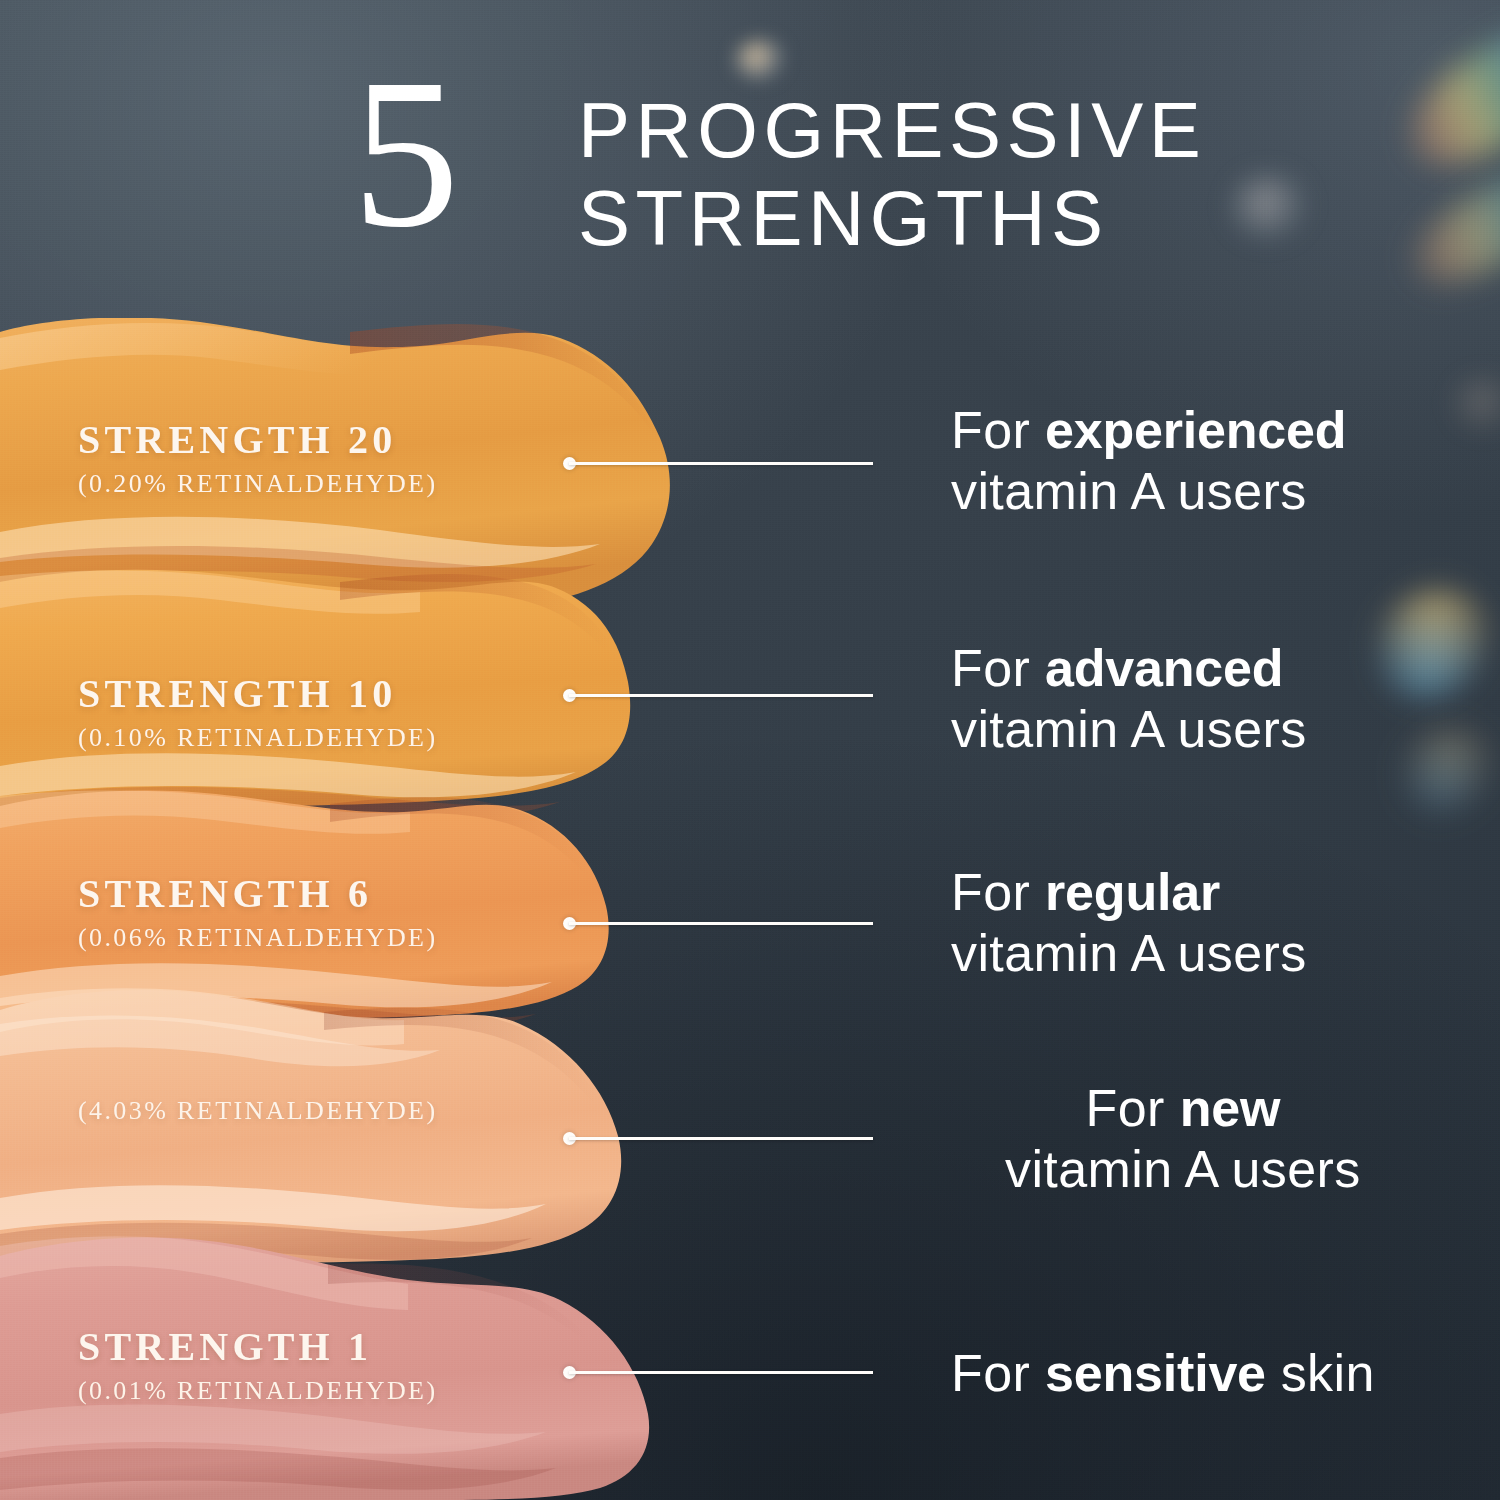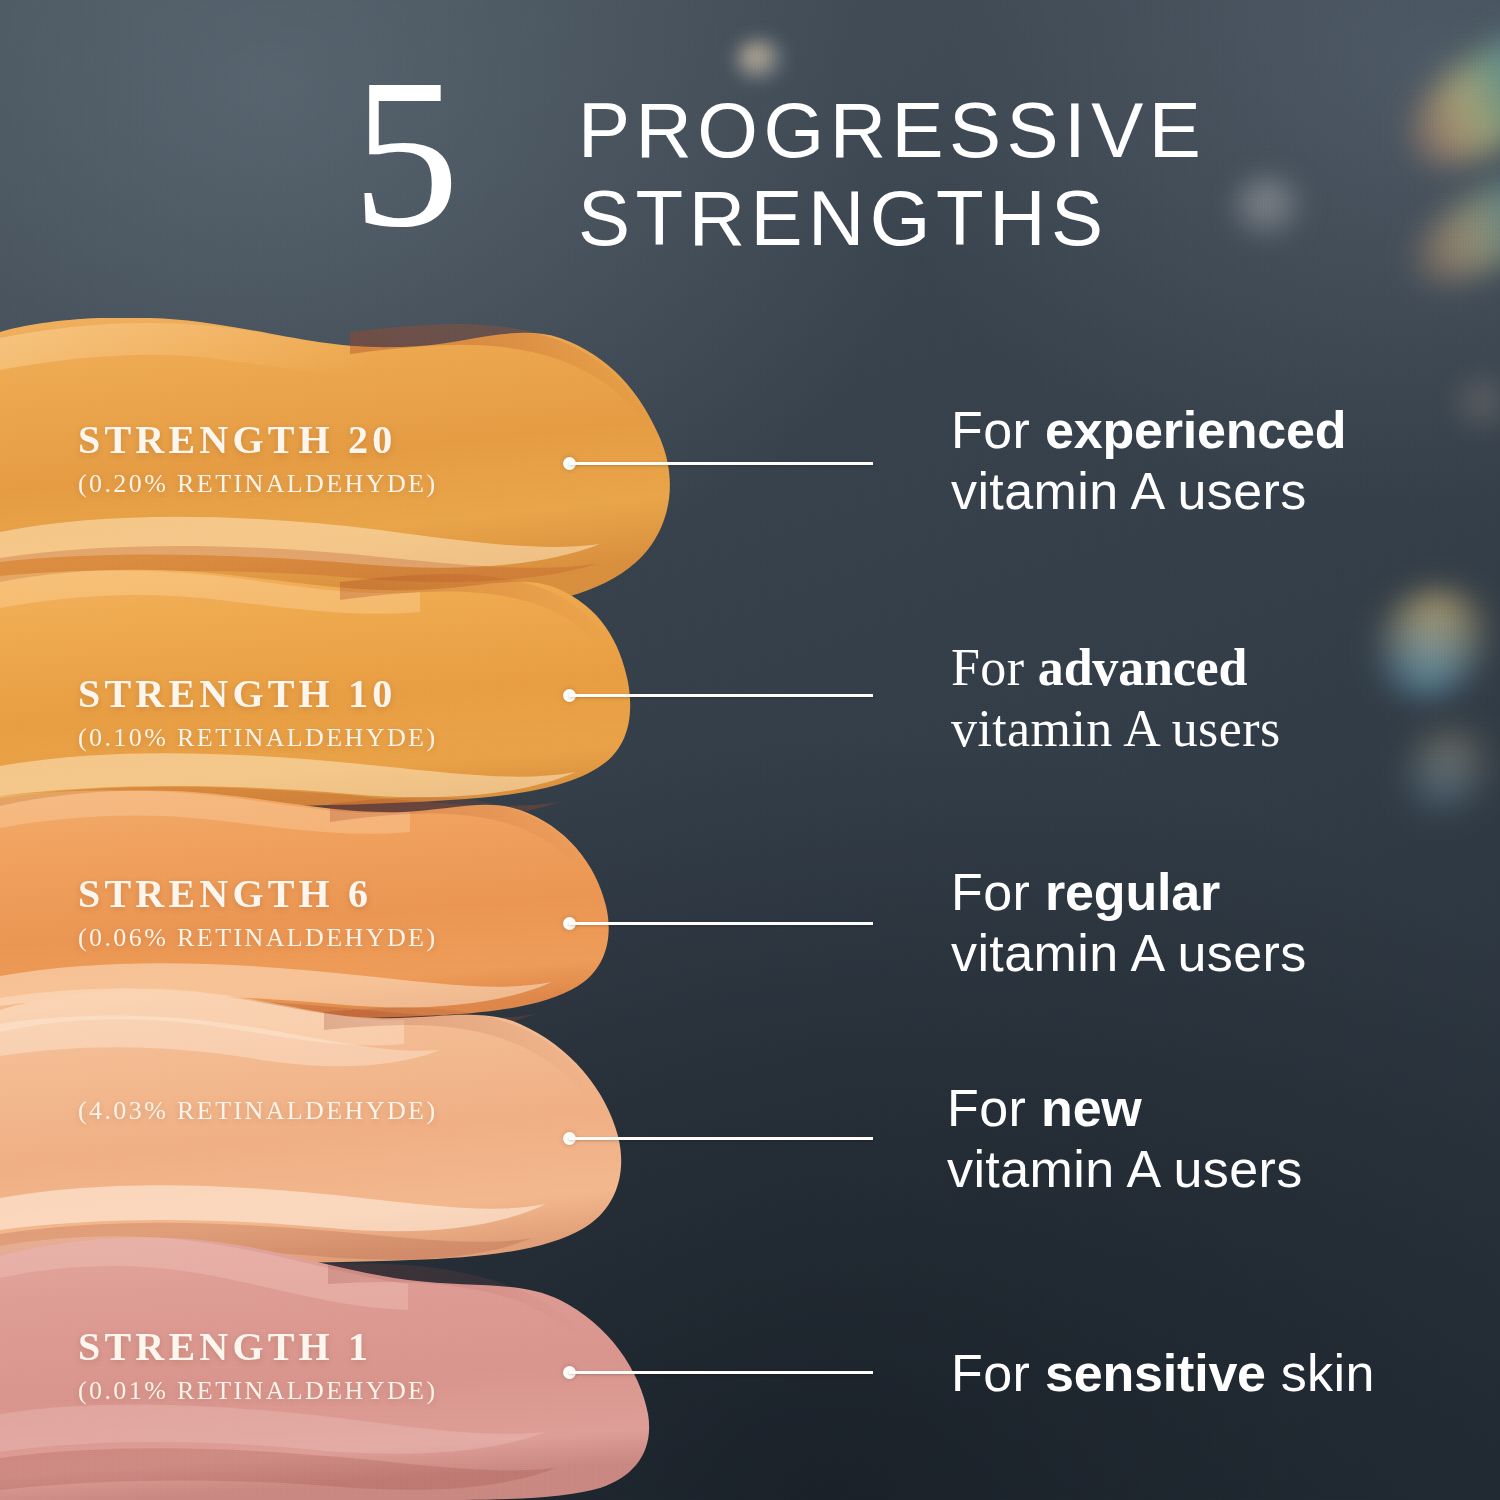--- a/index.html
+++ b/index.html
@@ -341,21 +341,21 @@
   </div>
 
   <div class="row-label" style="left:78px; top:656px;margin-top:14px;">
     <div class="t1">STRENGTH 10</div>
     <div class="t2">(0.10% RETINALDEHYDE)</div>
   </div>
   <div class="conn" style="left:563px; top:688px; width:310px;">
     <div class="dot"></div>
     <div class="bar" style="width:304px;"></div>
   </div>
-  <div class="desc" style="left:951px; top:638px;font-family:Liberation Serif, serif;">
+  <div class="desc" style="left:951px; top:638px;">
     <div class="l1"><span>For </span><b>advanced</b></div>
     <div class="l2">vitamin A users</div>
   </div>
 
   <div class="row-label" style="left:78px; top:870px;">
     <div class="t1">STRENGTH 6</div>
     <div class="t2">(0.06% RETINALDEHYDE)</div>
   </div>
   <div class="conn" style="left:563px; top:916px; width:310px;">
     <div class="dot"></div>
@@ -366,21 +366,21 @@
     <div class="l2">vitamin A users</div>
   </div>
 
   <div class="row-label" style="left:78px; top:1090px;">
     <div class="t2">(4.03% RETINALDEHYDE)</div>
   </div>
   <div class="conn" style="left:563px; top:1131px; width:310px;">
     <div class="dot"></div>
     <div class="bar" style="width:304px;"></div>
   </div>
-  <div class="desc" style="left:947px; top:1078px;">
+  <div class="desc" style="left:1005px; top:1078px;text-align:center;">
     <div class="l1"><span>For </span><b>new</b></div>
     <div class="l2">vitamin A users</div>
   </div>
 
   <div class="row-label" style="left:78px; top:1323px;">
     <div class="t1">STRENGTH 1</div>
     <div class="t2">(0.01% RETINALDEHYDE)</div>
   </div>
   <div class="conn" style="left:563px; top:1365px; width:310px;">
     <div class="dot"></div>

